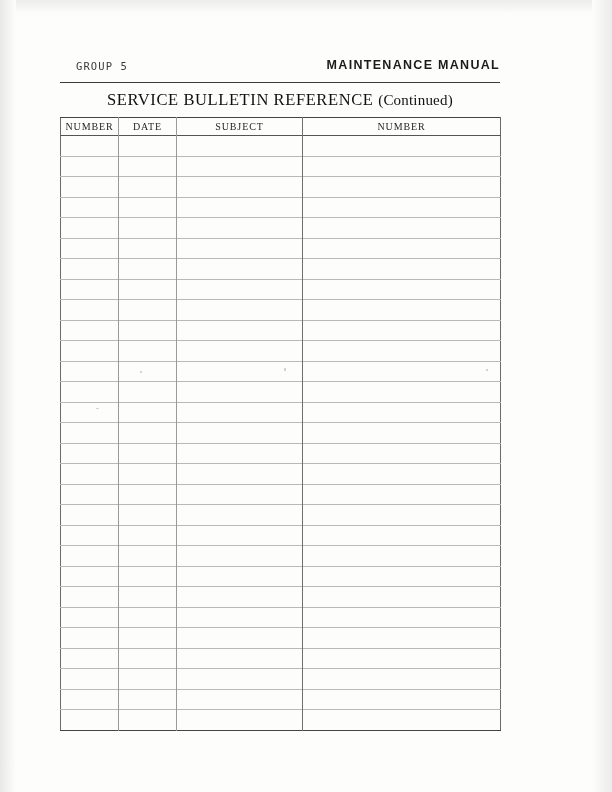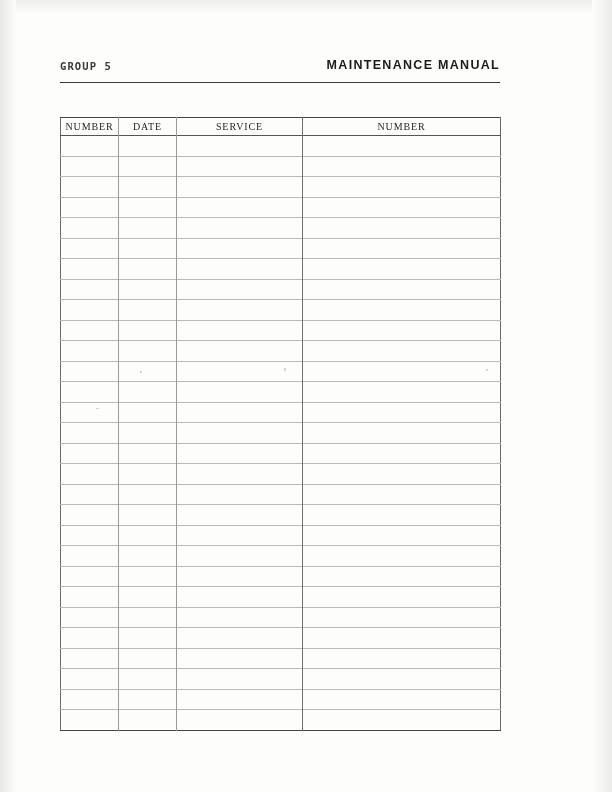--- a/index.html
+++ b/index.html
@@ -48,27 +48,27 @@
   
   .header {
     position: absolute;
     left: 60px;
     top: 58px;
     width: 440px;
     height: 22px;
   }
   .group-label {
     position: absolute;
-    left: 0;
+    left: 16px;
     top: 2px;
     font-family: "DejaVu Sans Mono", monospace;
     font-size: 10.5px;
     letter-spacing: 1.1px;
     color: #3a3a3a;
-    font-weight: bold;
+    font-weight: normal;
   }
   .manual-title {
     position: absolute;
     right: 0;
     top: 0;
     font-family: "Liberation Sans", sans-serif;
     font-size: 12.5px;
     font-weight: bold;
     letter-spacing: 1.3px;
     color: #1c1c1c;
@@ -176,34 +176,38 @@
   <div class="scan-edge-top"></div>
   <div class="scan-edge-left"></div>
   <div class="scan-edge-right"></div>
 
   <div class="header">
     <div class="group-label">GROUP 5</div>
     <div class="manual-title">MAINTENANCE MANUAL</div>
   </div>
   <div class="header-rule"></div>
 
+  <div class="page-title">
+    <span>SERVICE BULLETIN REFERENCE</span>
+    <span class="cont">(Continued)</span>
+  </div>
 
   <div class="table-wrap">
     <table class="tbl">
       <colgroup>
         <col class="c-number">
         <col class="c-date">
         <col class="c-subject">
         <col class="c-changes">
       </colgroup>
       <thead>
         <tr>
           <th class="col-sep">NUMBER</th>
           <th class="col-sep">DATE</th>
-          <th class="col-sep-strong">SERVICE</th>
+          <th class="col-sep-strong">SUBJECT</th>
           <th>NUMBER</th>
         </tr>
       </thead>
       <tbody id="tbody">
           <tr>
             <td class="col-sep"></td>
             <td class="col-sep"></td>
             <td class="col-sep-strong"></td>
             <td></td>
           </tr>

